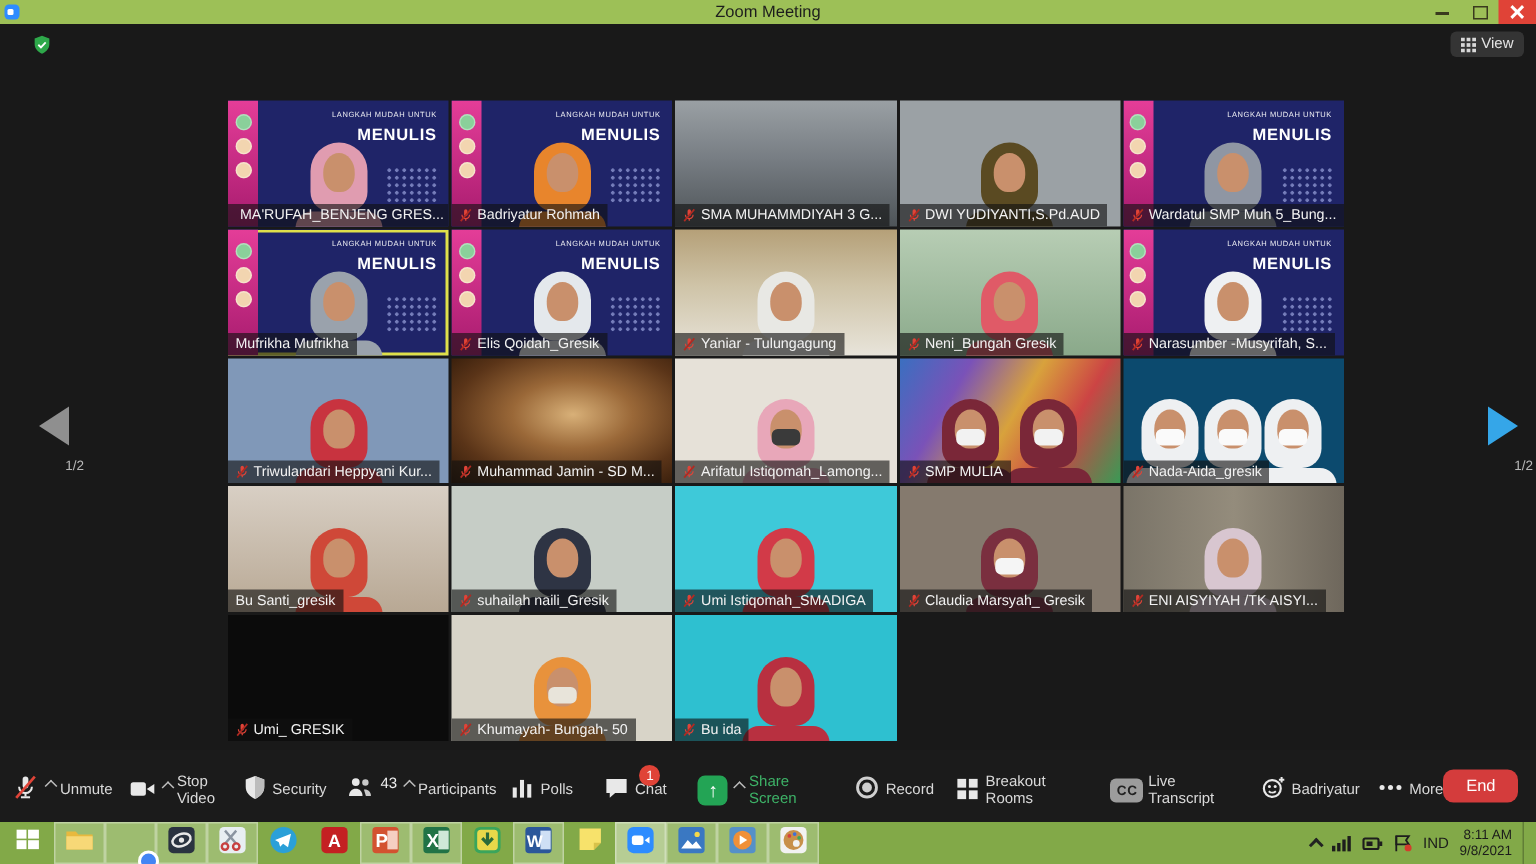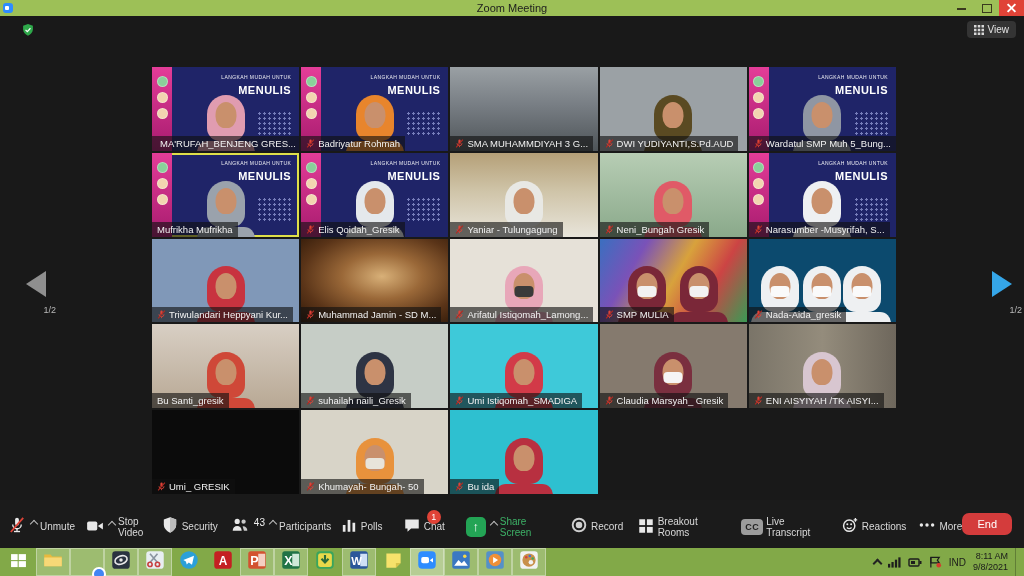--- a/index.html
+++ b/index.html
@@ -686,21 +686,21 @@
         <div class="tb-btn">
           <div class="tb-iconrow">
             <span><svg width="18" height="18" viewBox="0 0 16 16" xmlns="http://www.w3.org/2000/svg">
                 <circle cx="7.3" cy="8.6" r="5" stroke="#e8e8e8" stroke-width="1.3" fill="none"></circle>
                 <circle cx="5.6" cy="7.4" r=".9" fill="#e8e8e8"></circle>
                 <circle cx="9" cy="7.4" r=".9" fill="#e8e8e8"></circle>
                 <path d="M5.2 10.2a3.1 3.1 0 0 0 4.2 0" stroke="#e8e8e8" stroke-width="1.1" fill="none"></path>
                 <path d="M12.8 1.8v3.2M11.2 3.4h3.2" stroke="#e8e8e8" stroke-width="1.2"></path>
               </svg></span>
           </div>
-          <span class="">Reactions</span>
+          <span class="">Badriyatur</span>
         </div>
         <div class="tb-btn">
           <div class="tb-iconrow">
             <span><svg width="18" height="18" viewBox="0 0 16 16" xmlns="http://www.w3.org/2000/svg">
                 <circle cx="3" cy="8" r="1.5" fill="#e8e8e8"></circle>
                 <circle cx="8" cy="8" r="1.5" fill="#e8e8e8"></circle>
                 <circle cx="13" cy="8" r="1.5" fill="#e8e8e8"></circle>
               </svg></span>
           </div>
           <span class="">More</span>

